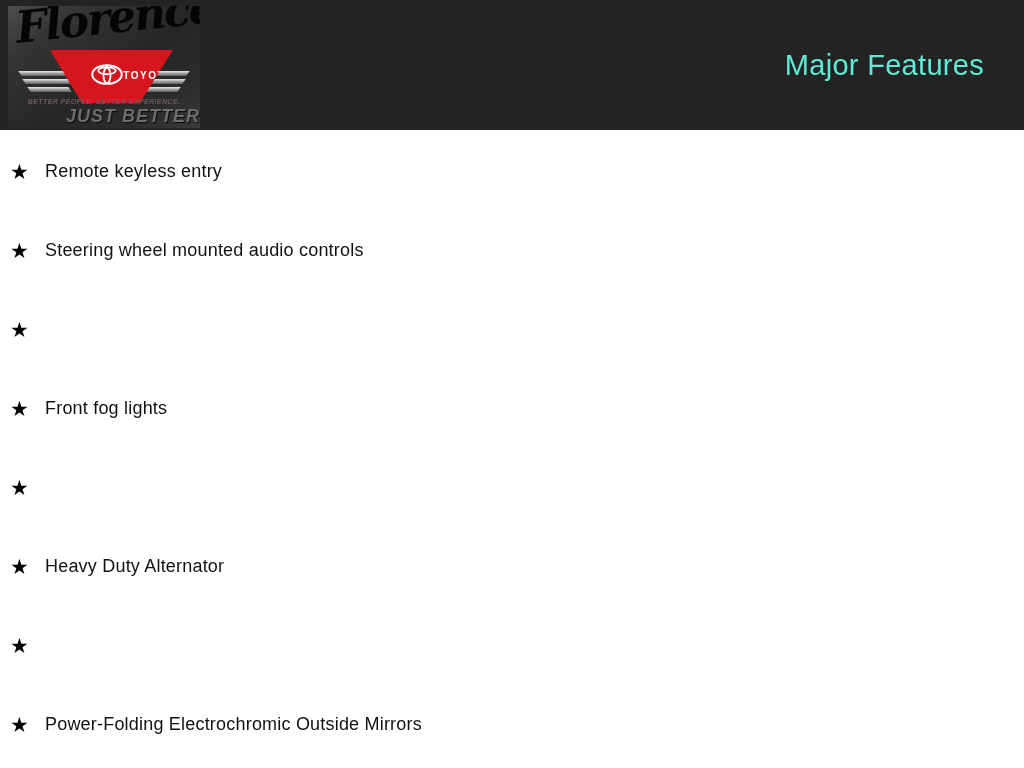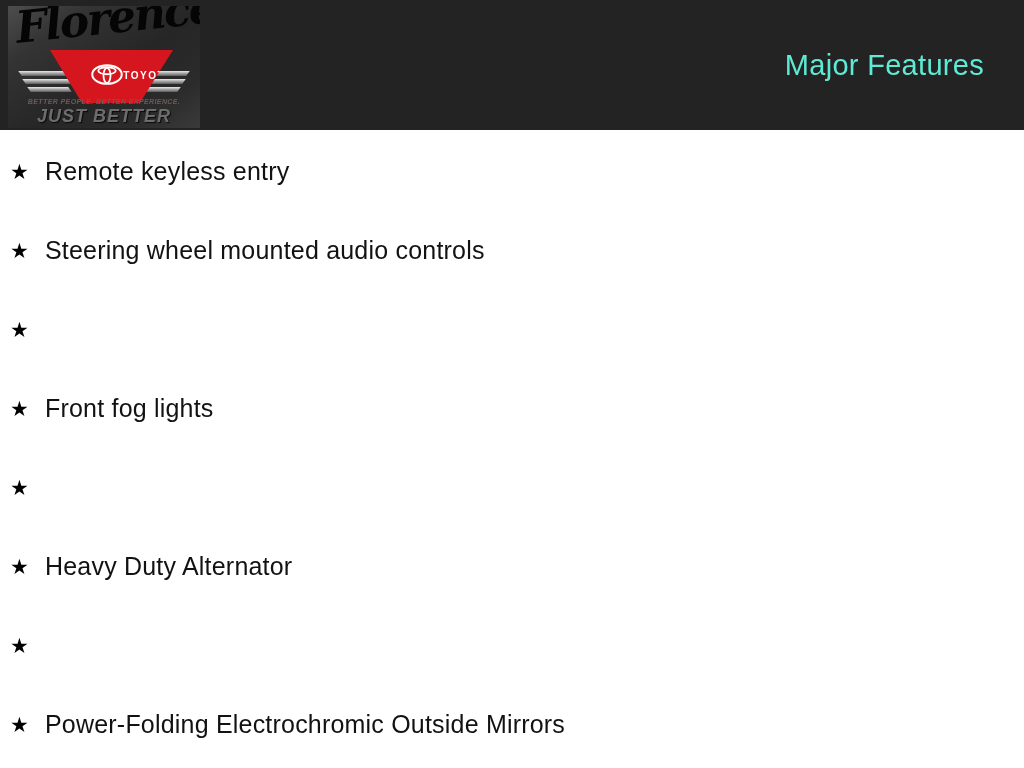--- a/index.html
+++ b/index.html
@@ -100,21 +100,21 @@
     font-style: italic;
     color: #6e5a5a;
     letter-spacing: 0.4px;
     z-index: 3;
     white-space: nowrap;
   }
   .tagline-large {
     position: absolute;
     left: 0; right: 0;
     bottom: 1px;
-    text-align: center;
+    text-align: right;
     font-size: 18px;
     font-weight: bold;
     font-style: italic;
     color: #6d6d6d;
     letter-spacing: 1px;
     text-shadow: 1px 1px 1px #0a0a0a;
     z-index: 3;
     white-space: nowrap;
   }
 
@@ -128,21 +128,21 @@
     display: flex;
     align-items: center;
   }
   .star {
     width: 35px;
     font-size: 21px;
     color: #000000;
     flex: 0 0 35px;
   }
   .feature-text {
-    font-size: 25px;
+    font-size: 18px;
     color: #121212;
     letter-spacing: 0.2px;
     text-align: right;
   }
 </style>
 </head>
 <body>
 
 <div class="header">
 

